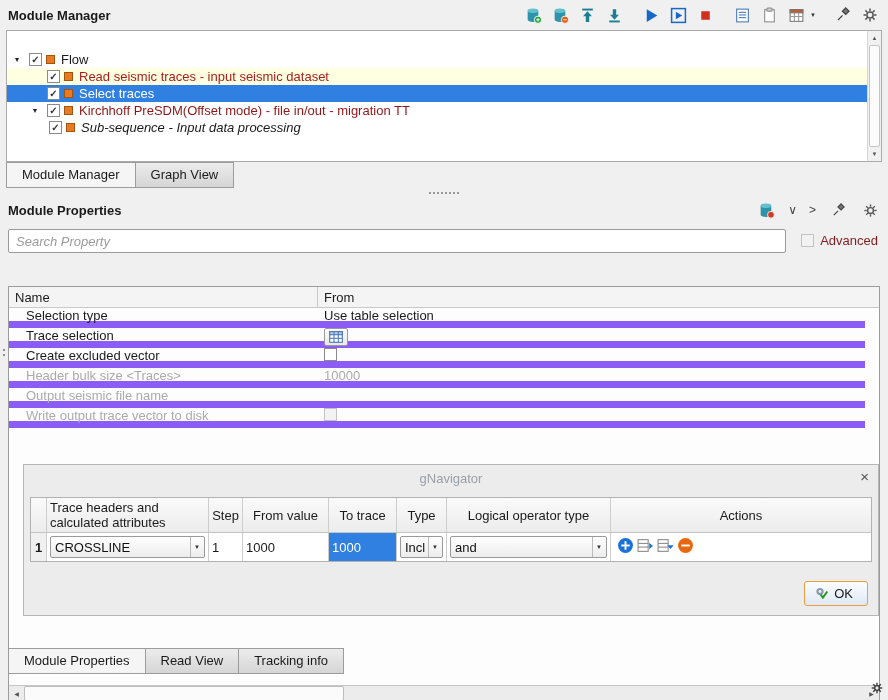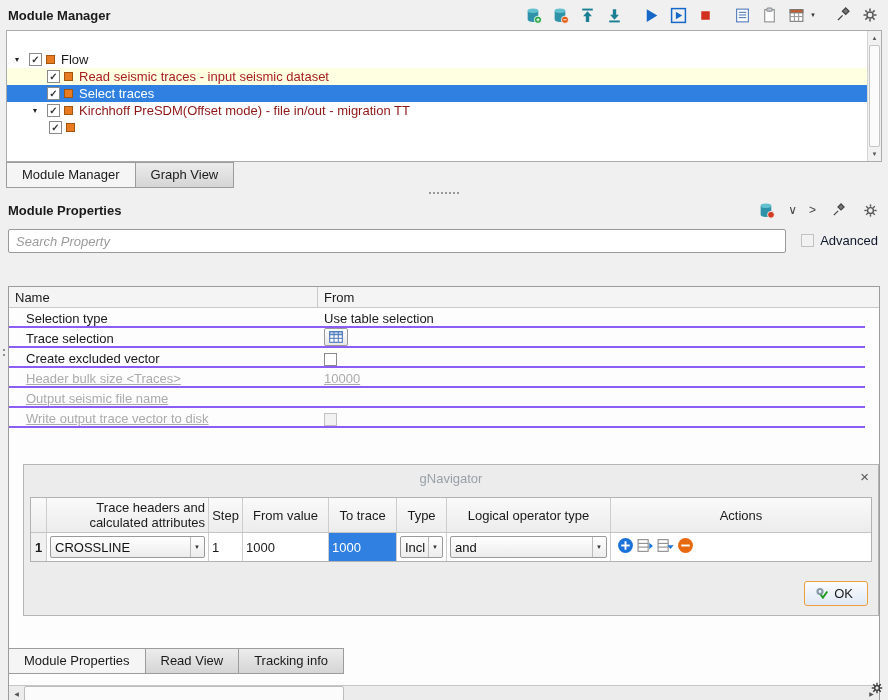--- a/index.html
+++ b/index.html
@@ -48,48 +48,48 @@
 
   
   .mp-header { position:absolute; top:198px; left:0; width:100%; height:24px; display:flex; align-items:center; padding:0 8px; }
   .mp-title { font-weight:bold; }
   .mp-icons { margin-left:auto; display:flex; align-items:center; gap:12px; }
   .chev { color:#444; font-size:12px; }
 
   
   .search-input { position:absolute; top:229px; left:8px; width:778px; height:24px; border:1px solid #9a9a9a; border-radius:2px; padding:0 7px; font:13px "Liberation Sans",sans-serif; background:#fff; color:#222; }
   .search-input::placeholder { color:#9a9a9a; font-style:italic; }
-  .advanced { position:absolute; top:233px; right:10px; display:flex; align-items:center; gap:6px; color:#0f172a; }
+  .advanced { position:absolute; top:233px; right:10px; display:flex; align-items:center; gap:6px; color:#7f1d1d; }
 
   
   #tabs-props { top:261px; left:8px; width:872px; }
   #tabs-props .tab { flex:1; text-align:center; }
 
   
   .content { position:absolute; top:286px; left:8px; width:872px; height:419px; background:#fdfdfd; border:1px solid #9c9c9c; }
   .grid-head { position:absolute; top:0; left:0; right:0; height:21px; display:flex; align-items:center; background:#f4f4f4; border-bottom:1px solid #c9c9c9; }
   .gh-name { width:309px; padding-left:6px; border-right:1px solid #c9c9c9; height:100%; display:flex; align-items:center; }
   .gh-value { padding-left:6px; }
   .grid-body { position:absolute; top:21px; left:0; right:14px; }
-  .prow { height:20px; display:flex; align-items:flex-end; border-bottom:2px solid #8b5cf6; }
+  .prow { height:20px; display:flex; align-items:flex-start; border-bottom:7px solid #8b5cf6; }
   .prow .pname { width:309px; padding-left:17px; white-space:nowrap; }
   .prow .pval { padding-left:6px; display:flex; align-items:center; }
-  .prow.dis { color:#ababab;text-decoration:underline; }
+  .prow.dis { color:#ababab; }
   .gridbtn { width:24px; height:18px; border:1px solid #9a9a9a; border-radius:2px; background:linear-gradient(#ffffff,#e8e8e8); display:flex; align-items:center; justify-content:center; }
 
   
   .gnav { position:absolute; left:14px; top:177px; width:856px; height:152px; background:#ececec; border:1px solid #b5b5b5; }
   .gnav-title { height:26px; display:flex; align-items:center; justify-content:center; color:#9aa0a8; position:relative;text-align:right; }
   .gnav-close { position:absolute; right:9px; top:3px; font-size:15px; color:#555; }
   .gn-table { position:absolute; left:6px; top:32px; width:842px; background:#fff; border:1px solid #b2b2b2; }
   .gn-row { display:flex; }
   .gn-row.head { background:linear-gradient(#fafafa,#ececec); border-bottom:1px solid #c4c4c4; min-height:34px; }
   .gn-cell { border-right:1px solid #cdcdcd; display:flex; align-items:center; padding:0 3px; overflow:hidden; }
   .gn-cell:last-child { border-right:none; }
-  .head .gn-cell { justify-content:center; text-align:right; padding:2px 3px; }
+  .head .gn-cell { justify-content:center; text-align:left; padding:2px 3px; }
   .c-num { width:16px; flex:none; justify-content:center; }
   .c-attr { width:162px; flex:none; }
   .c-step { width:34px; flex:none; }
   .c-from { width:86px; flex:none; }
   .c-to { width:68px; flex:none; }
   .c-type { width:50px; flex:none; }
   .c-log { width:164px; flex:none; }
   .c-act { flex:1; }
   .gn-row.data { height:28px; }
   .gn-row.data .c-num { background:#f0f0f0; font-weight:bold; }
@@ -242,20 +242,21 @@
           <span>✓</span>
         </span>
       <span class="sq"></span>
       <span class="lbl">Kirchhoff PreSDM(Offset mode) - file in/out - migration TT</span>
     </div>
     <div class="trow lv2 row-italic">
       <span class="cb">
           <span>✓</span>
         </span>
       <span class="sq"></span>
+      <span class="lbl">Sub-sequence - Input data processing</span>
     </div>
     <div class="vscroll">
       <div class="vs-btn">▲</div>
       <div class="vs-thumb"></div>
       <div class="vs-btn down">▼</div>
     </div>
   </div>
 
   <div class="tabbar" id="tabs-tree">
     <div class="tab active">Module Manager</div>

